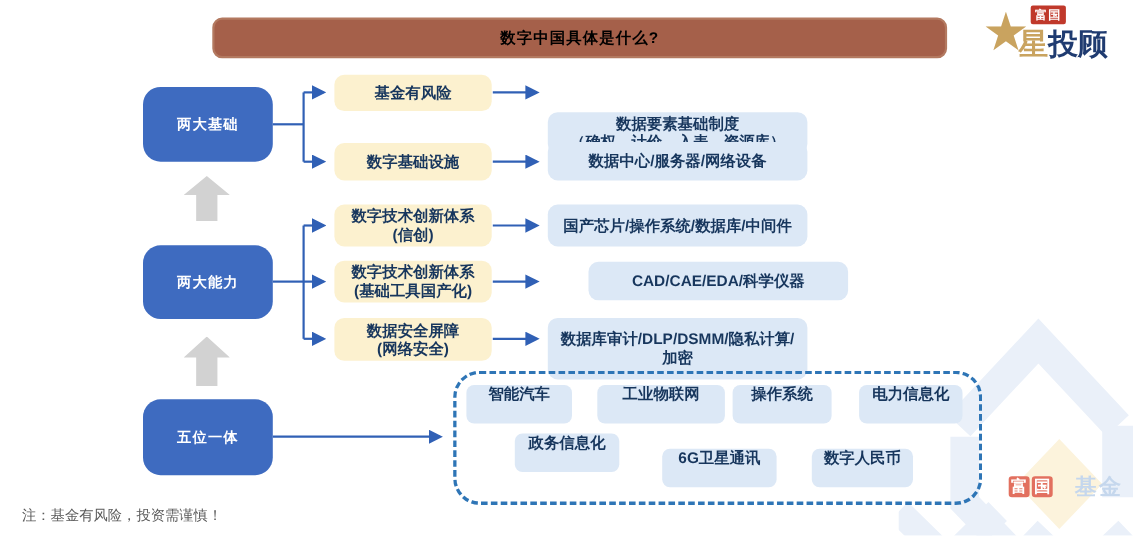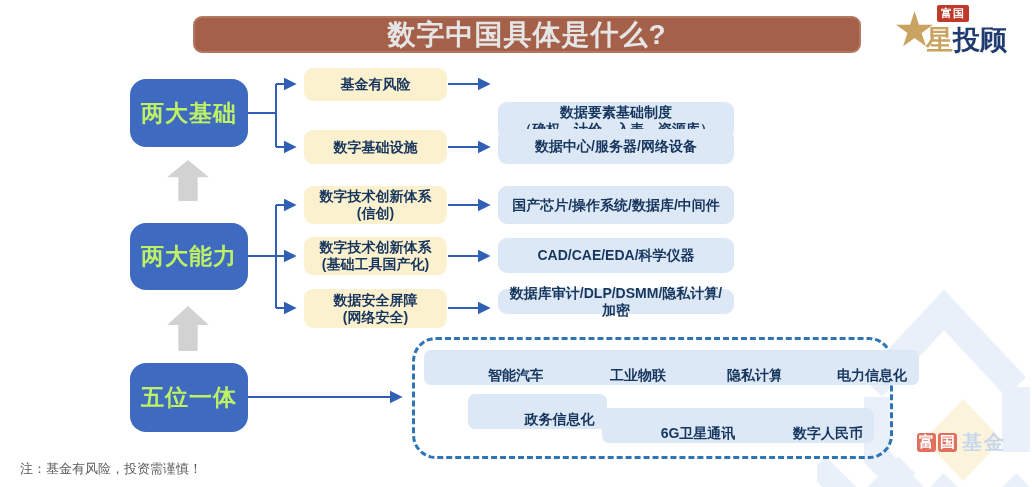--- a/index.html
+++ b/index.html
@@ -6,34 +6,34 @@
   .canvas{
     position:relative;width:1032px;height:487px;background:#ffffff;overflow:hidden;
     font-family:"Liberation Sans","DejaVu Sans",sans-serif;
   }
   
   .title-bar{
     position:absolute;left:193px;top:16px;width:668px;height:37px;
     background:#A5604A;border:2px solid #b37960;border-radius:9px;
     display:flex;align-items:center;justify-content:center;box-sizing:border-box;
   }
-  .title-bar span{color:#e5e5e5;font-size:28px;font-weight:700;letter-spacing:1px;}
+  .title-bar span{color:#000000;font-size:14px;font-weight:700;letter-spacing:1px;}
   
   .logo{position:absolute;left:893px;top:2px;width:137px;height:62px;}
   .logo-star{position:absolute;left:0;top:4px;font-size:48px;line-height:48px;color:#C9A35F;}
   .logo-badge{position:absolute;left:44px;top:3px;background:#C0392B;color:#fff;
     font-size:11px;font-weight:700;padding:1px 4px;border-radius:2px;letter-spacing:1px;}
   .logo-main{position:absolute;left:33px;top:20px;font-size:27px;font-weight:700;white-space:nowrap;}
   .logo-main .xing{color:#C9A35F;}
   .logo-main .tg{color:#1F3B70;}
   
   .bignode{
     position:absolute;left:130px;width:118px;background:#3E6BC0;border-radius:16px;
-    display:flex;align-items:center;justify-content:center;color:#bef264;
-    font-size:23px;font-weight:700;letter-spacing:1px;
+    display:flex;align-items:center;justify-content:center;color:#ffffff;
+    font-size:13px;font-weight:700;letter-spacing:1px;
   }
   
   .uparrow{
     position:absolute;left:167px;width:42px;background:#D2D2D2;
     clip-path:polygon(50% 0,100% 42%,73% 42%,73% 100%,27% 100%,27% 42%,0% 42%);
   }
   
   .midnode{
     position:absolute;left:304px;width:143px;background:#FCF1CF;border-radius:9px;
     display:flex;align-items:center;justify-content:center;text-align:center;
@@ -47,33 +47,33 @@
     color:#17365D;font-size:14px;font-weight:700;line-height:17px;white-space:pre-line;
     box-sizing:border-box;padding:2px 8px;word-break:break-all;
   }
   
   .dashed-box{
     position:absolute;left:412px;top:337px;width:481px;height:122px;
     border:3px dashed #2E75B6;border-radius:24px;box-sizing:border-box;background:transparent;
   }
   .itemnode{
     position:absolute;height:35px;background:#DCE8F6;border-radius:7px;
-    display:flex;align-items:flex-end;justify-content:center;
-    color:#17365D;font-size:14px;font-weight:700;padding-left:44px;
+    display:flex;align-items:flex-start;justify-content:center;
+    color:#17365D;font-size:14px;font-weight:700;
   }
   .connectors{position:absolute;left:0;top:0;z-index:2;pointer-events:none;}
   .layer{position:relative;z-index:1;}
   
   .footnote{position:absolute;left:20px;top:460px;font-size:13px;color:#5A5A5A;}
   
   .watermark{position:absolute;left:817px;top:277px;width:215px;height:210px;z-index:0;}
   .wm-text{position:absolute;left:100px;top:152px;display:flex;align-items:center;gap:2px;}
   .wm-red{background:#E2705F;color:#fff;font-size:15px;font-weight:700;
     width:19px;height:19px;border-radius:3px;display:flex;align-items:center;justify-content:center;}
-  .wm-blue{color:#C5D7ED;font-size:20px;font-weight:700;letter-spacing:2px;margin-left:3px;}
+  .wm-blue{color:#C5D7ED;font-size:20px;font-weight:700;letter-spacing:2px;margin-left:18px;}
 </style>
 </head>
 <body>
 
 <div class="canvas">
 
   <div class="watermark">
     <svg width="215" height="210" viewBox="0 0 215 210">
       <path d="M55,110 L127,33 L199,110" fill="none" stroke="#EAF0F9" stroke-width="28"></path>
       <path d="M199,110 L199,175" fill="none" stroke="#EAF0F9" stroke-width="28"></path>
@@ -122,32 +122,32 @@
 (信创)</span></div>
     <div class="midnode" style="top:237px;height:38px;"><span>数字技术创新体系
 (基础工具国产化)</span></div>
     <div class="midnode" style="top:289px;height:39px;"><span>数据安全屏障
 (网络安全)</span></div>
 
     <div class="rightnode" style="top:81px;height:38px;margin-top:21px;"><span>数据要素基础制度
 （确权、计价、入表、资源库）</span></div>
     <div class="rightnode" style="top:129px;height:35px;"><span>数据中心/服务器/网络设备</span></div>
     <div class="rightnode" style="top:186px;height:38px;"><span>国产芯片/操作系统/数据库/中间件</span></div>
-    <div class="rightnode" style="top:238px;height:35px;"><span>CAD/CAE/EDA/科学仪器</span></div>
-    <div class="rightnode" style="top:289px;height:25px;"><span>数据库审计/DLP/DSMM/隐私计算/加密</span></div>
+    <div class="rightnode" style="top:238px;height:35px;margin-left:37px;"><span>CAD/CAE/EDA/科学仪器</span></div>
+    <div class="rightnode" style="top:289px;height:56px;"><span>数据库审计/DLP/DSMM/隐私计算/加密</span></div>
 
     <div class="dashed-box"></div>
     <div class="itemnode" style="left:424px;top:350px;width:96px;">
         <span>智能汽车</span>
       </div>
     <div class="itemnode" style="left:543px;top:350px;width:116px;">
         <span>工业物联网</span>
       </div>
     <div class="itemnode" style="left:666px;top:350px;width:90px;">
-        <span>隐私计算</span>
+        <span>操作系统</span>
       </div>
     <div class="itemnode" style="left:781px;top:350px;width:94px;">
         <span>电力信息化</span>
       </div>
     <div class="itemnode" style="left:468px;top:394px;width:95px;">
         <span>政务信息化</span>
       </div>
     <div class="itemnode" style="left:602px;top:408px;width:104px;">
         <span>6G卫星通讯</span>
       </div>

